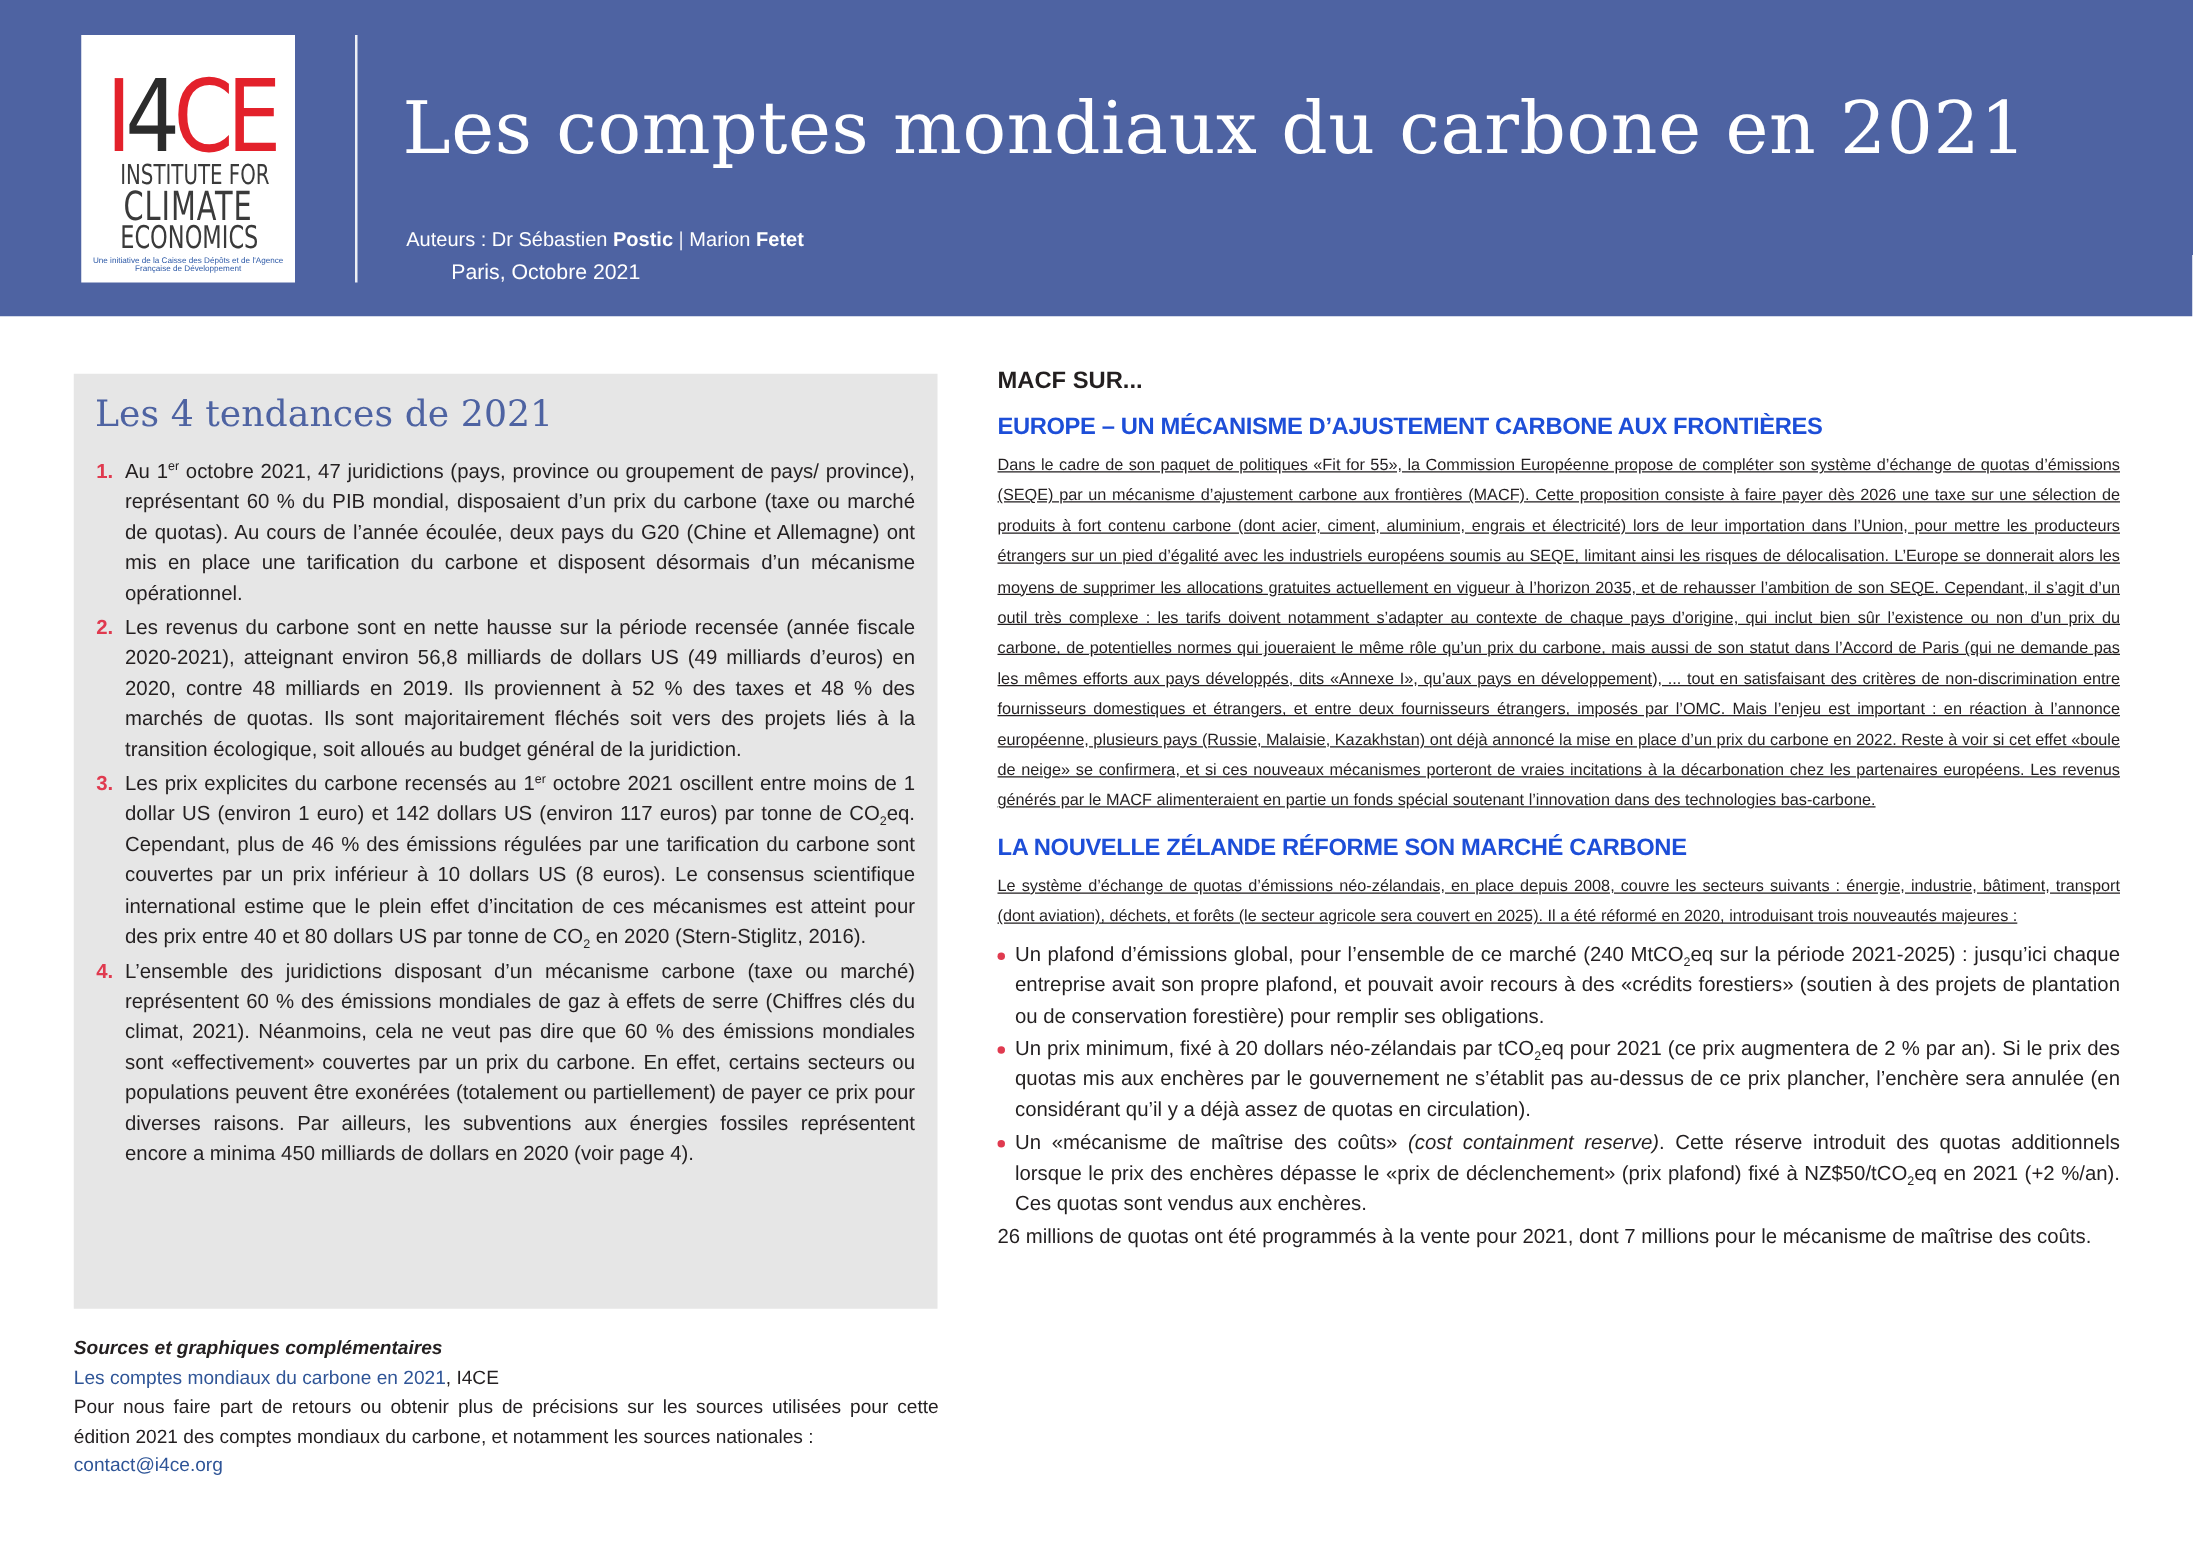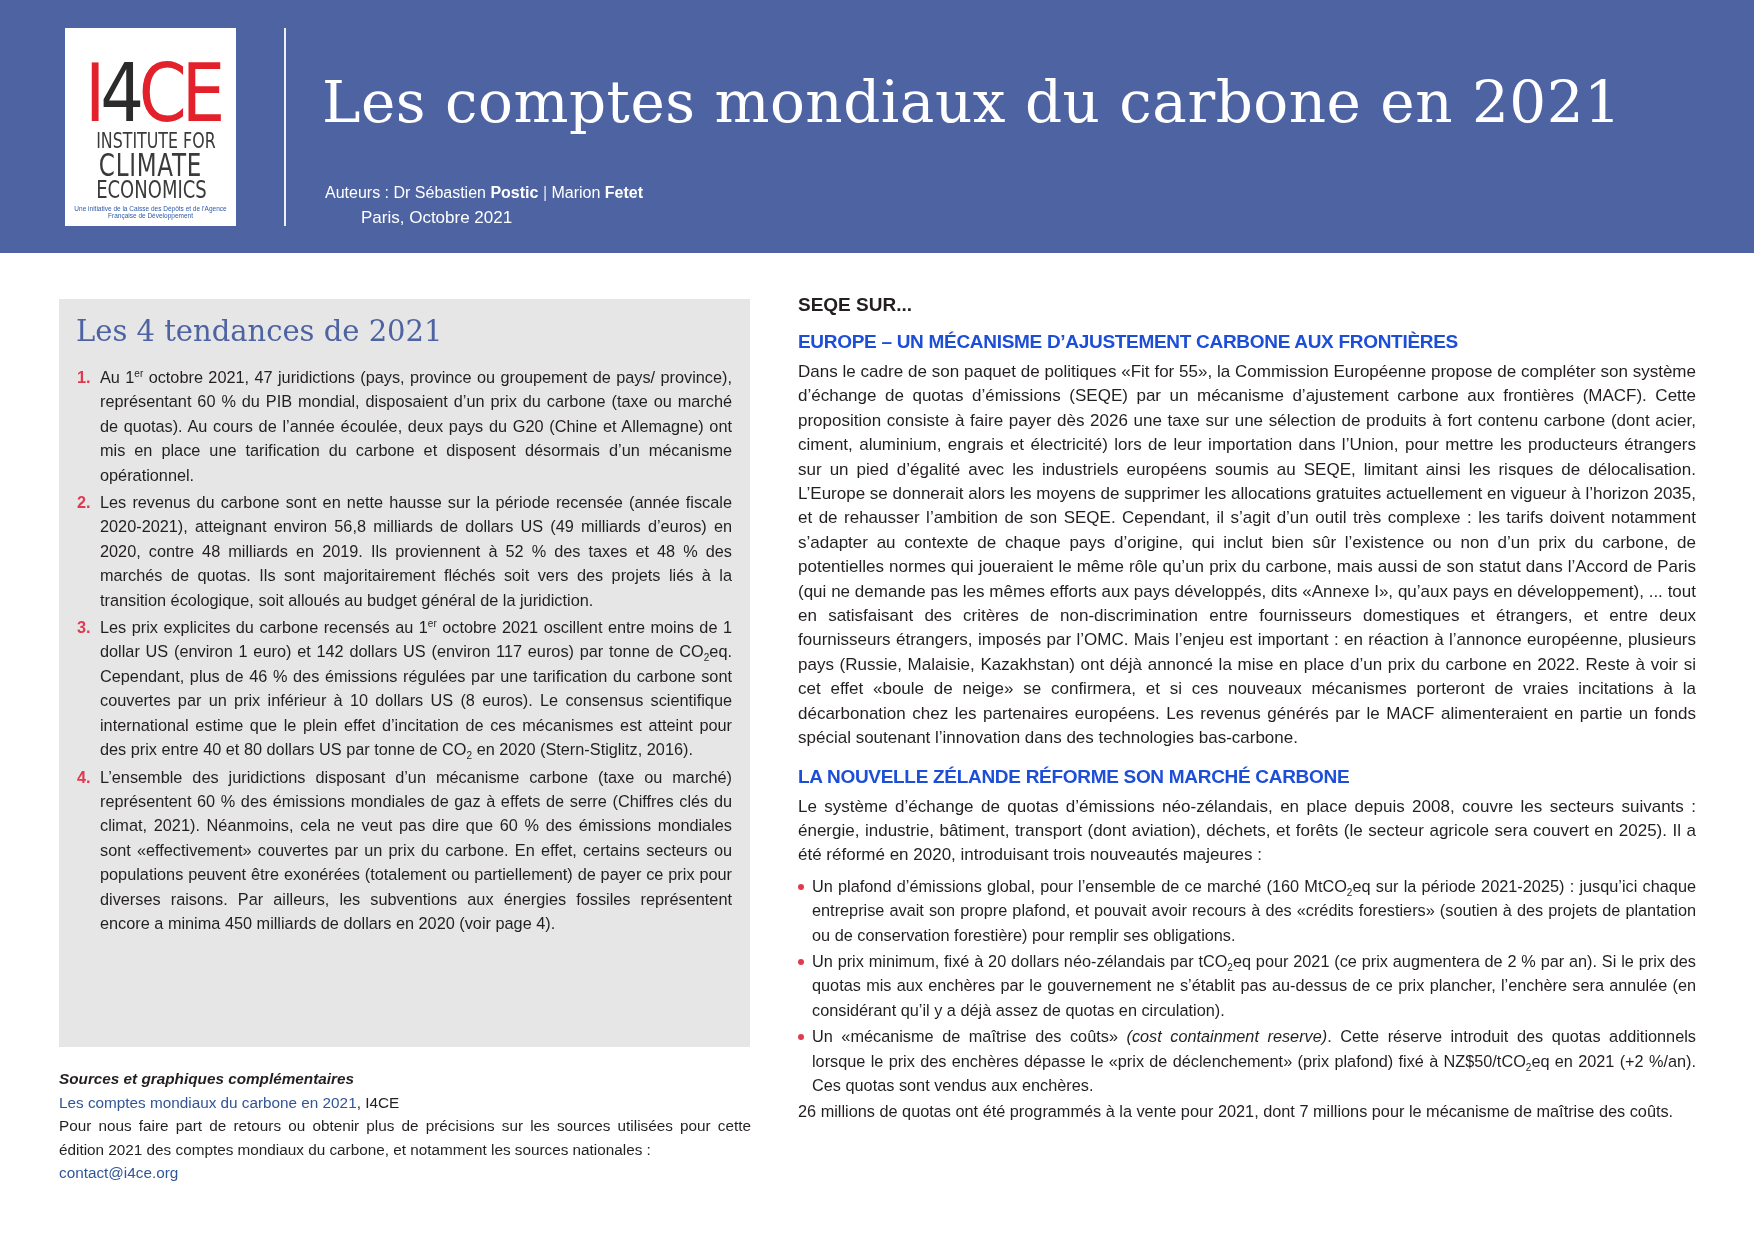--- a/index.html
+++ b/index.html
@@ -73,21 +73,21 @@
   .sources-title { font-weight: bold; font-style: italic; }
   .link { color: #2f5597; text-decoration: none; }
   .sources-text { text-align: justify; }
 
   .right-col { position: absolute; left: 798px; top: 292px; width: 898px; }
   .zoom-label { font-weight: bold; font-size: 19px; line-height: 26px; color: #231f20; }
   .section-title {
     color: #1d4ed8; font-weight: bold; font-size: 19px; line-height: 26px; margin-top: 11px;
     letter-spacing: -0.3px;
   }
-  .para { font-size: 17px; line-height: 24.4px; text-align: justify; margin-top: 5px; }
+  .para { font-size: 13px; line-height: 24.4px; text-align: justify; margin-top: 5px; text-decoration: underline; }
   .nz-title { margin-top: 13px; }
   .bullets { margin-top: 6px; }
   .bullet { position: relative; padding-left: 14px; font-size: 16.3px; line-height: 24.4px; text-align: justify; margin-bottom: 2px; }
   .bullet-dot { position: absolute; left: 0; top: 10px; width: 6px; height: 6px; border-radius: 50%; background: #e03a4f; }
   .bullet b { font-weight: normal; }
   .bullet i { font-style: italic; }
   .closing { font-size: 16.3px; line-height: 24.4px; text-align: justify; }
 </style>
 </head>
 <body>
@@ -129,32 +129,32 @@
 </div>
 
 <div class="sources">
   <div class="sources-title">Sources et graphiques complémentaires</div>
   <div><a class="link" href="#">Les comptes mondiaux du carbone en 2021</a><span>, I4CE</span></div>
   <div class="sources-text">Pour nous faire part de retours ou obtenir plus de précisions sur les sources utilisées pour cette édition 2021 des comptes mondiaux du carbone, et notamment les sources nationales :</div>
   <div><a class="link" href="#">contact@i4ce.org</a></div>
 </div>
 
 <div class="right-col">
-  <div class="zoom-label">SEQE SUR...</div>
+  <div class="zoom-label">MACF SUR...</div>
 
   <div class="section-title">EUROPE – UN MÉCANISME D’AJUSTEMENT CARBONE AUX FRONTIÈRES</div>
   <div class="para">Dans le cadre de son paquet de politiques «Fit for 55», la Commission Européenne propose de compléter son système d’échange de quotas d’émissions (SEQE) par un mécanisme d’ajustement carbone aux frontières (MACF). Cette proposition consiste à faire payer dès 2026 une taxe sur une sélection de produits à fort contenu carbone (dont acier, ciment, aluminium, engrais et électricité) lors de leur importation dans l’Union, pour mettre les producteurs étrangers sur un pied d’égalité avec les industriels européens soumis au SEQE, limitant ainsi les risques de délocalisation. L’Europe se donnerait alors les moyens de supprimer les allocations gratuites actuellement en vigueur à l’horizon 2035, et de rehausser l’ambition de son SEQE. Cependant, il s’agit d’un outil très complexe : les tarifs doivent notamment s’adapter au contexte de chaque pays d’origine, qui inclut bien sûr l’existence ou non d’un prix du carbone, de potentielles normes qui joueraient le même rôle qu’un prix du carbone, mais aussi de son statut dans l’Accord de Paris (qui ne demande pas les mêmes efforts aux pays développés, dits «Annexe I», qu’aux pays en développement), ... tout en satisfaisant des critères de non-discrimination entre fournisseurs domestiques et étrangers, et entre deux fournisseurs étrangers, imposés par l’OMC. Mais l’enjeu est important : en réaction à l’annonce européenne, plusieurs pays (Russie, Malaisie, Kazakhstan) ont déjà annoncé la mise en place d’un prix du carbone en 2022. Reste à voir si cet effet «boule de neige» se confirmera, et si ces nouveaux mécanismes porteront de vraies incitations à la décarbonation chez les partenaires européens. Les revenus générés par le MACF alimenteraient en partie un fonds spécial soutenant l’innovation dans des technologies bas-carbone.</div>
 
   <div class="section-title nz-title">LA NOUVELLE ZÉLANDE RÉFORME SON MARCHÉ CARBONE</div>
   <div class="para">Le système d’échange de quotas d’émissions néo-zélandais, en place depuis 2008, couvre les secteurs suivants : énergie, industrie, bâtiment, transport (dont aviation), déchets, et forêts (le secteur agricole sera couvert en 2025). Il a été réformé en 2020, introduisant trois nouveautés majeures :</div>
 
   <div class="bullets">
     <div class="bullet">
       <span class="bullet-dot"></span>
-      <b>Un plafond d’émissions global</b><span>, pour l’ensemble de ce marché (160 MtCO</span><sub>2</sub><span>eq sur la période 2021-2025) : jusqu’ici chaque entreprise avait son propre plafond, et pouvait avoir recours à des «crédits forestiers» (soutien à des projets de plantation ou de conservation forestière) pour remplir ses obligations.</span>
+      <b>Un plafond d’émissions global</b><span>, pour l’ensemble de ce marché (240 MtCO</span><sub>2</sub><span>eq sur la période 2021-2025) : jusqu’ici chaque entreprise avait son propre plafond, et pouvait avoir recours à des «crédits forestiers» (soutien à des projets de plantation ou de conservation forestière) pour remplir ses obligations.</span>
     </div>
     <div class="bullet">
       <span class="bullet-dot"></span>
       <b>Un prix minimum</b><span>, fixé à 20 dollars néo-zélandais par tCO</span><sub>2</sub><span>eq pour 2021 (ce prix augmentera de 2 % par an). Si le prix des quotas mis aux enchères par le gouvernement ne s’établit pas au-dessus de ce prix plancher, l’enchère sera annulée (en considérant qu’il y a déjà assez de quotas en circulation).</span>
     </div>
     <div class="bullet">
       <span class="bullet-dot"></span>
       <b>Un «mécanisme de maîtrise des coûts»</b><i> (cost containment reserve)</i><span>. Cette réserve introduit des quotas additionnels lorsque le prix des enchères dépasse le «prix de déclenchement» (prix plafond) fixé à NZ$50/tCO</span><sub>2</sub><span>eq en 2021 (+2 %/an). Ces quotas sont vendus aux enchères.</span>
     </div>
   </div>

